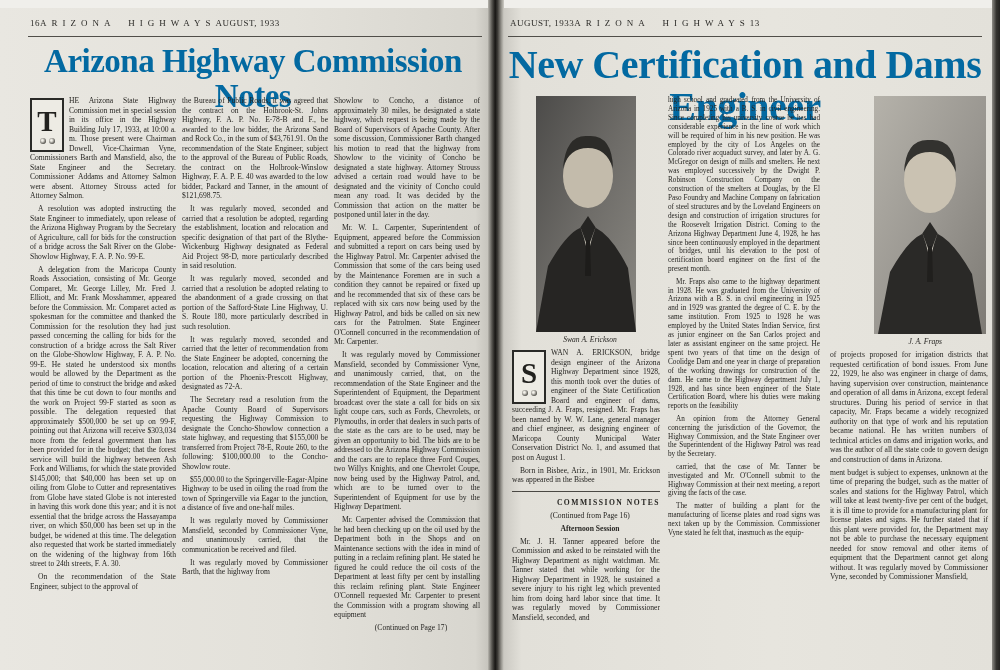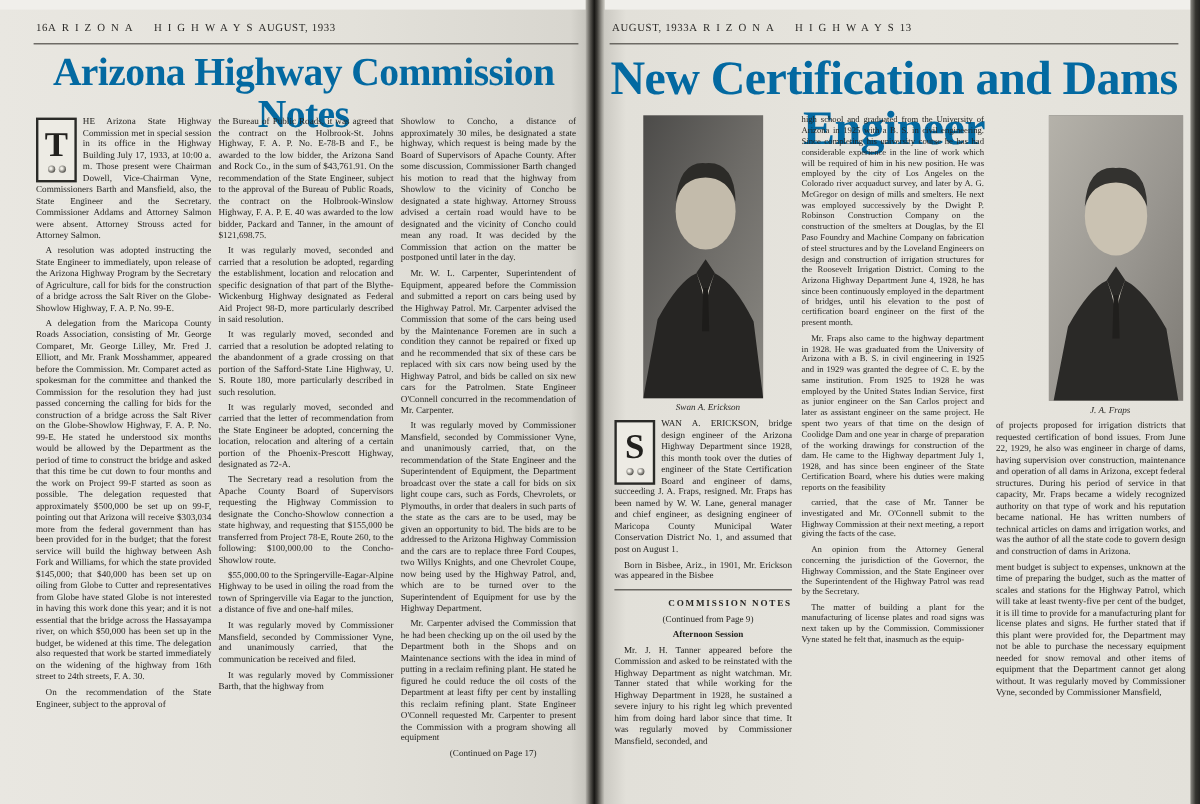--- a/index.html
+++ b/index.html
@@ -147,30 +147,30 @@
       <span class="dropcap-letter">S</span>
       <span class="dropcap-orn">
           <i></i>
           <i></i>
         </span>
     </span><span>WAN A. ERICKSON, bridge design engineer of the Arizona Highway Department since 1928, this month took over the duties of engineer of the State Certification Board and engineer of dams, succeeding J. A. Fraps, resigned. Mr. Fraps has been named by W. W. Lane, general manager and chief engineer, as designing engineer of Maricopa County Municipal Water Conservation District No. 1, and assumed that post on August 1.</span>
   </p>
   <p>Born in Bisbee, Ariz., in 1901, Mr. Erickson was appeared in the Bisbee</p>
   <div class="section-rule"></div>
   <p class="notes-heading">COMMISSION NOTES</p>
-  <p class="notes-continued">(Continued from Page 9)</p>
+  <p class="notes-continued">(Continued from Page 16)</p>
   <p class="session-heading">Afternoon Session</p>
   <p>Mr. J. H. Tanner appeared before the Commission and asked to be reinstated with the Highway Department as night watchman. Mr. Tanner stated that while working for the Highway Department in 1928, he sustained a severe injury to his right leg which prevented him from doing hard labor since that time. It was regularly moved by Commissioner Mansfield, seconded, and</p>
 </div>
 
 <div class="col c2R tight">
   <p class="noindent">high school and graduated from the University of Arizona in 1925 with a B. S. in civil engineering. Since completing his university course he has had considerable experience in the line of work which will be required of him in his new position. He was employed by the city of Los Angeles on the Colorado river acquaduct survey, and later by A. G. McGregor on design of mills and smelters. He next was employed successively by the Dwight P. Robinson Construction Company on the construction of the smelters at Douglas, by the El Paso Foundry and Machine Company on fabrication of steel structures and by the Loveland Engineers on design and construction of irrigation structures for the Roosevelt Irrigation District. Coming to the Arizona Highway Department June 4, 1928, he has since been continuously employed in the department of bridges, until his elevation to the post of certification board engineer on the first of the present month.</p>
   <p>Mr. Fraps also came to the highway department in 1928. He was graduated from the University of Arizona with a B. S. in civil engineering in 1925 and in 1929 was granted the degree of C. E. by the same institution. From 1925 to 1928 he was employed by the United States Indian Service, first as junior engineer on the San Carlos project and later as assistant engineer on the same project. He spent two years of that time on the design of Coolidge Dam and one year in charge of preparation of the working drawings for construction of the dam. He came to the Highway department July 1, 1928, and has since been engineer of the State Certification Board, where his duties were making reports on the feasibility</p>
+  <p>An opinion from the Attorney General concerning the jurisdiction of the Governor, the Highway Commission, and the State Engineer over the Superintendent of the Highway Patrol was read by the Secretary.</p>
   <p>carried, that the case of Mr. Tanner be investigated and Mr. O'Connell submit to the Highway Commission at their next meeting, a report giving the facts of the case.</p>
-  <p>An opinion from the Attorney General concerning the jurisdiction of the Governor, the Highway Commission, and the State Engineer over the Superintendent of the Highway Patrol was read by the Secretary.</p>
   <p>The matter of building a plant for the manufacturing of license plates and road signs was next taken up by the Commission. Commissioner Vyne stated he felt that, inasmuch as the equip-</p>
 </div>
 
 <div class="col c3R">
   <div class="photo photo-fraps">
     <svg viewBox="0 0 112 238" preserveAspectRatio="none" aria-hidden="true">
       <defs>
         <linearGradient id="bgF" x1="0" y1="0" x2="1" y2="1">
           <stop offset="0" stop-color="#b5b2aa"></stop>
             <stop offset="0.55" stop-color="#999690"></stop>

